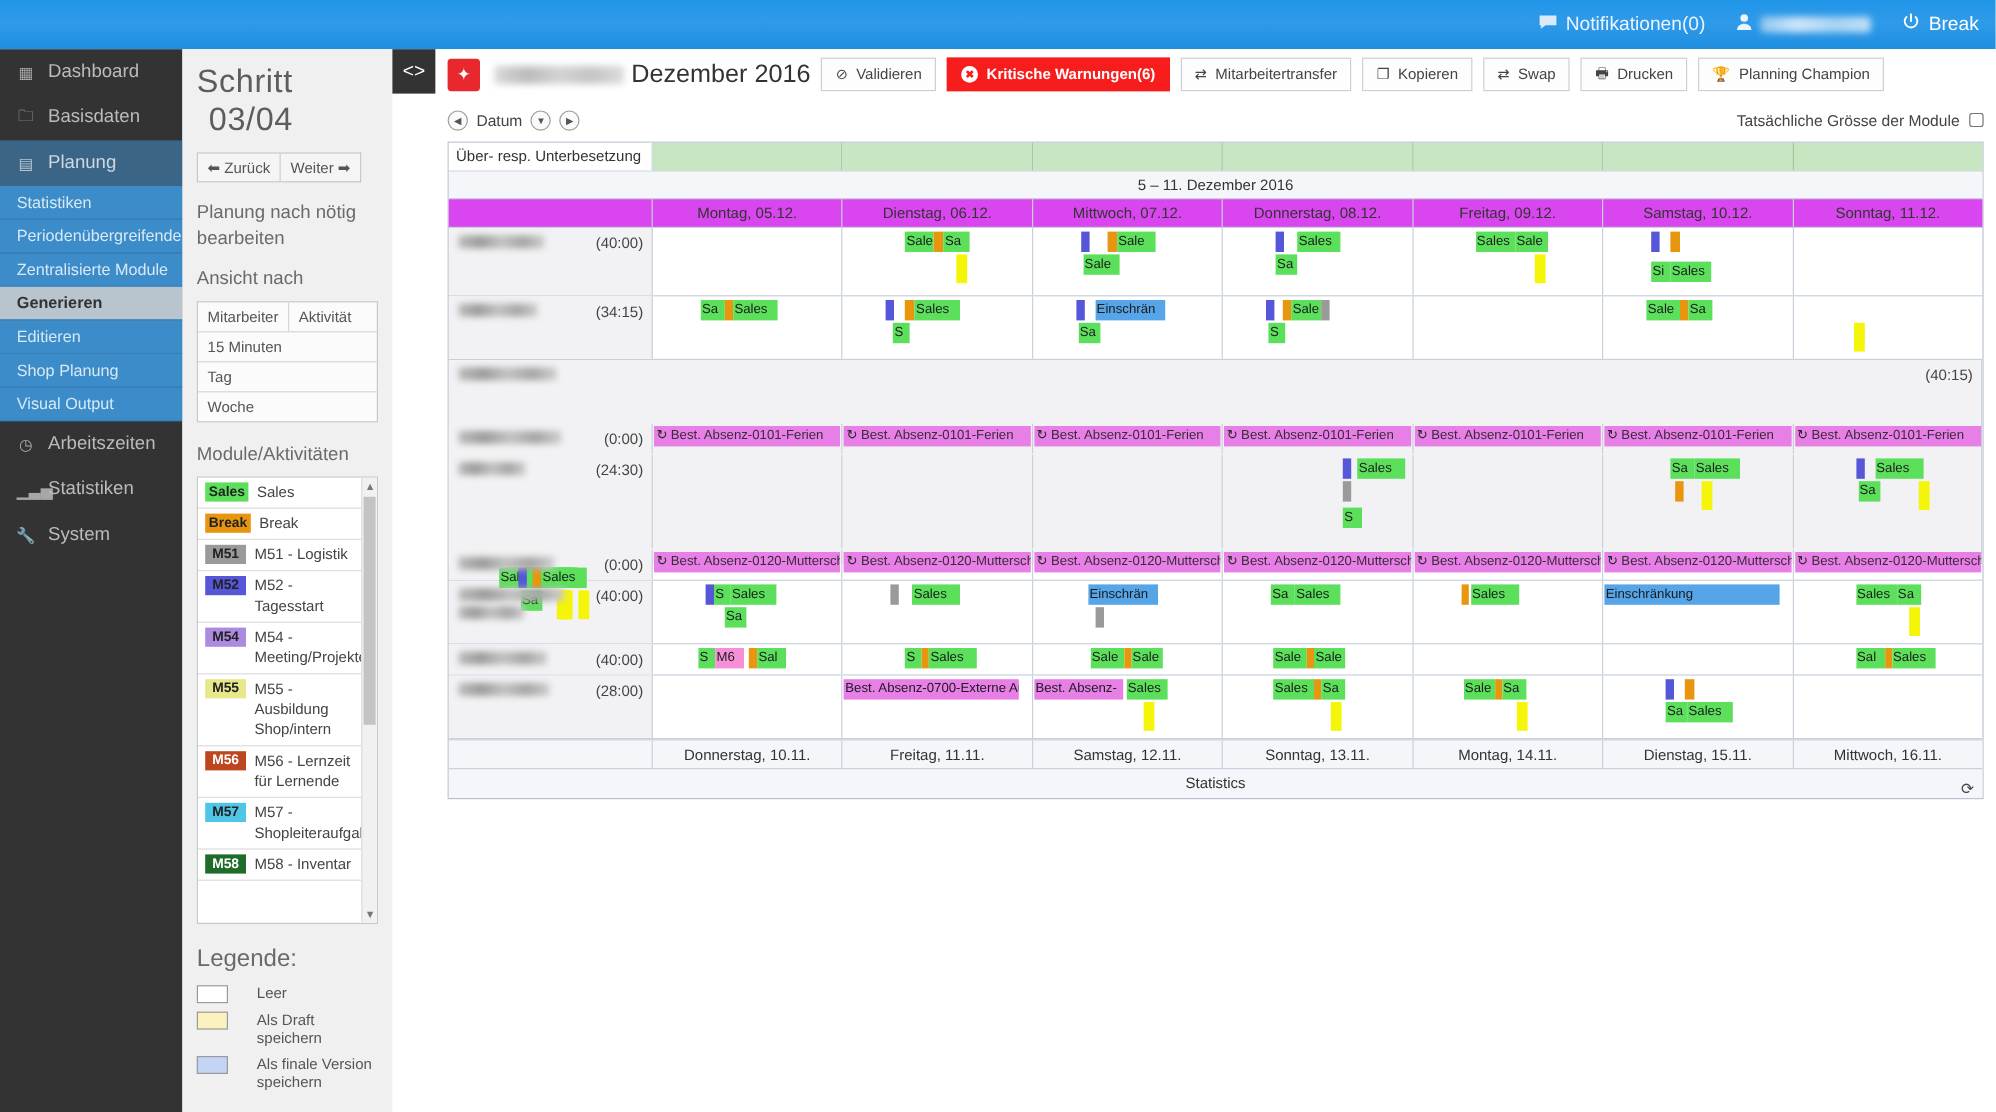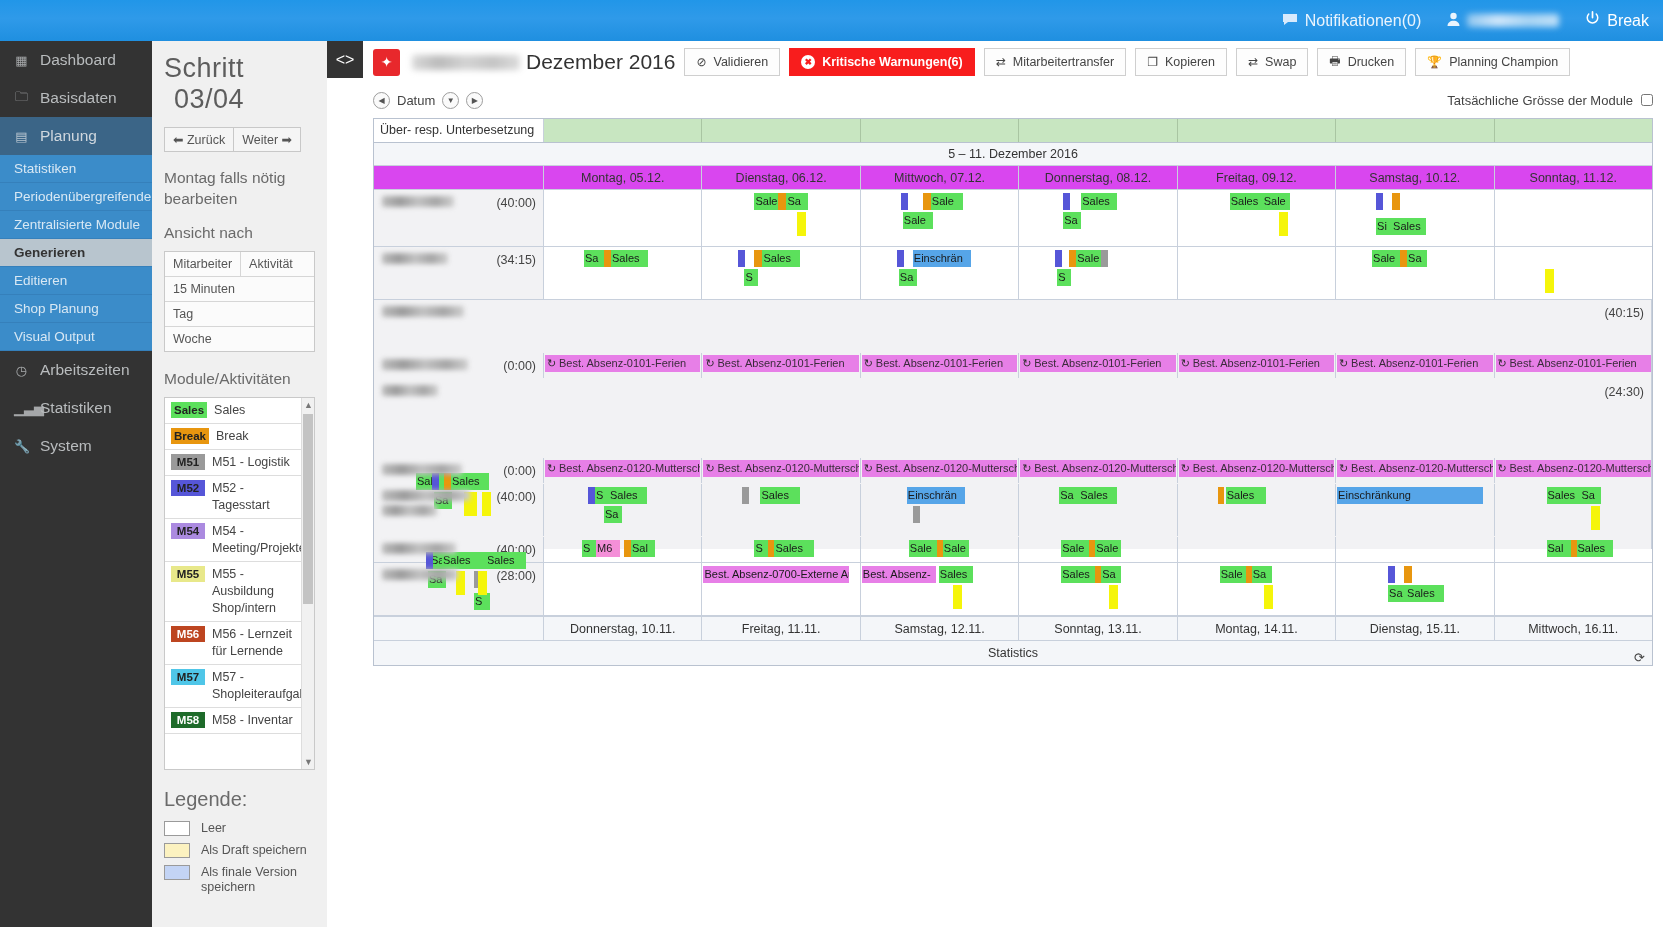--- a/index.html
+++ b/index.html
@@ -88,21 +88,21 @@
   .mod-scroll {
     position: absolute; right: 0; top: 0; width: 13px; height: 100%;
     background: #f1f1f1; border-left: 1px solid #ddd;
   }
   .mod-scroll .thumb {
     position: absolute; left: 1px; top: 16px; width: 10px; height: 190px; background: #c3c3c3;
   }
   .mod-scroll .arr { position: absolute; left: 2px; font-size: 9px; color: #777; }
 
   .legend-title { font-size: 20px; color: #6a6a6a; margin-bottom: 10px; }
-  .legend-row { display: flex; align-items: flex-start; gap: 11px; margin-bottom: 7px; }
+  .legend-row { display: flex; align-items: flex-start; gap: 24px; margin-bottom: 7px; }
   .legend-sw { width: 26px; height: 15px; border: 1px solid #9a9a9a; flex: 0 0 auto; }
   .legend-tx { font-size: 12.5px; color: #555; line-height: 15px; }
 
   
   #codebox {
     position: absolute; left: 327px; top: 41px; width: 36px; height: 37px;
     background: #333; color: #fff; font-size: 16px;
     display: flex; align-items: center; justify-content: center; cursor: pointer;
   }
 
@@ -269,21 +269,21 @@
 
 <div id="leftpanel">
   <h1>
     <span>Schritt</span>
     <span class="stepnum">03/04</span>
   </h1>
   <div class="navbtns">
     <button>⬅ Zurück</button>
     <button>Weiter ➡</button>
   </div>
-  <div class="lp-label">Montag falls nötig bearbeiten</div>
+  <div class="lp-label">Planung nach nötig bearbeiten</div>
   <div class="lp-sub">Ansicht nach</div>
   <div class="opt-table">
     <div class="opt-row">
       <div class="opt-cell">Mitarbeiter</div>
       <div class="opt-cell">Aktivität</div>
     </div>
     <div class="opt-row">
       <div class="opt-cell">15 Minuten</div>
     </div>
     <div class="opt-row">
@@ -575,21 +575,21 @@
           <div class="daycell">
             <div class="abs-blk" style="background: rgb(231, 127, 231);">Best. Absenz-0101-Ferien</div>
           </div>
           <div class="daycell">
             <div class="abs-blk" style="background: rgb(231, 127, 231);">Best. Absenz-0101-Ferien</div>
           </div>
           <div class="daycell">
             <div class="abs-blk" style="background: rgb(231, 127, 231);">Best. Absenz-0101-Ferien</div>
           </div>
         </div>
-        <div class="emprow" style="height: 79px; flex-direction: column;">
+        <div class="emprow" style="height: 79px;">
           <div class="emp-name-cell">
             <div>
               <div class="emp-blur" style="width: 56px;"></div>
             </div>
             <div class="emp-hours">(24:30)</div>
           </div>
           <div class="daycell"></div>
           <div class="daycell"></div>
           <div class="daycell"></div>
           <div class="daycell">

